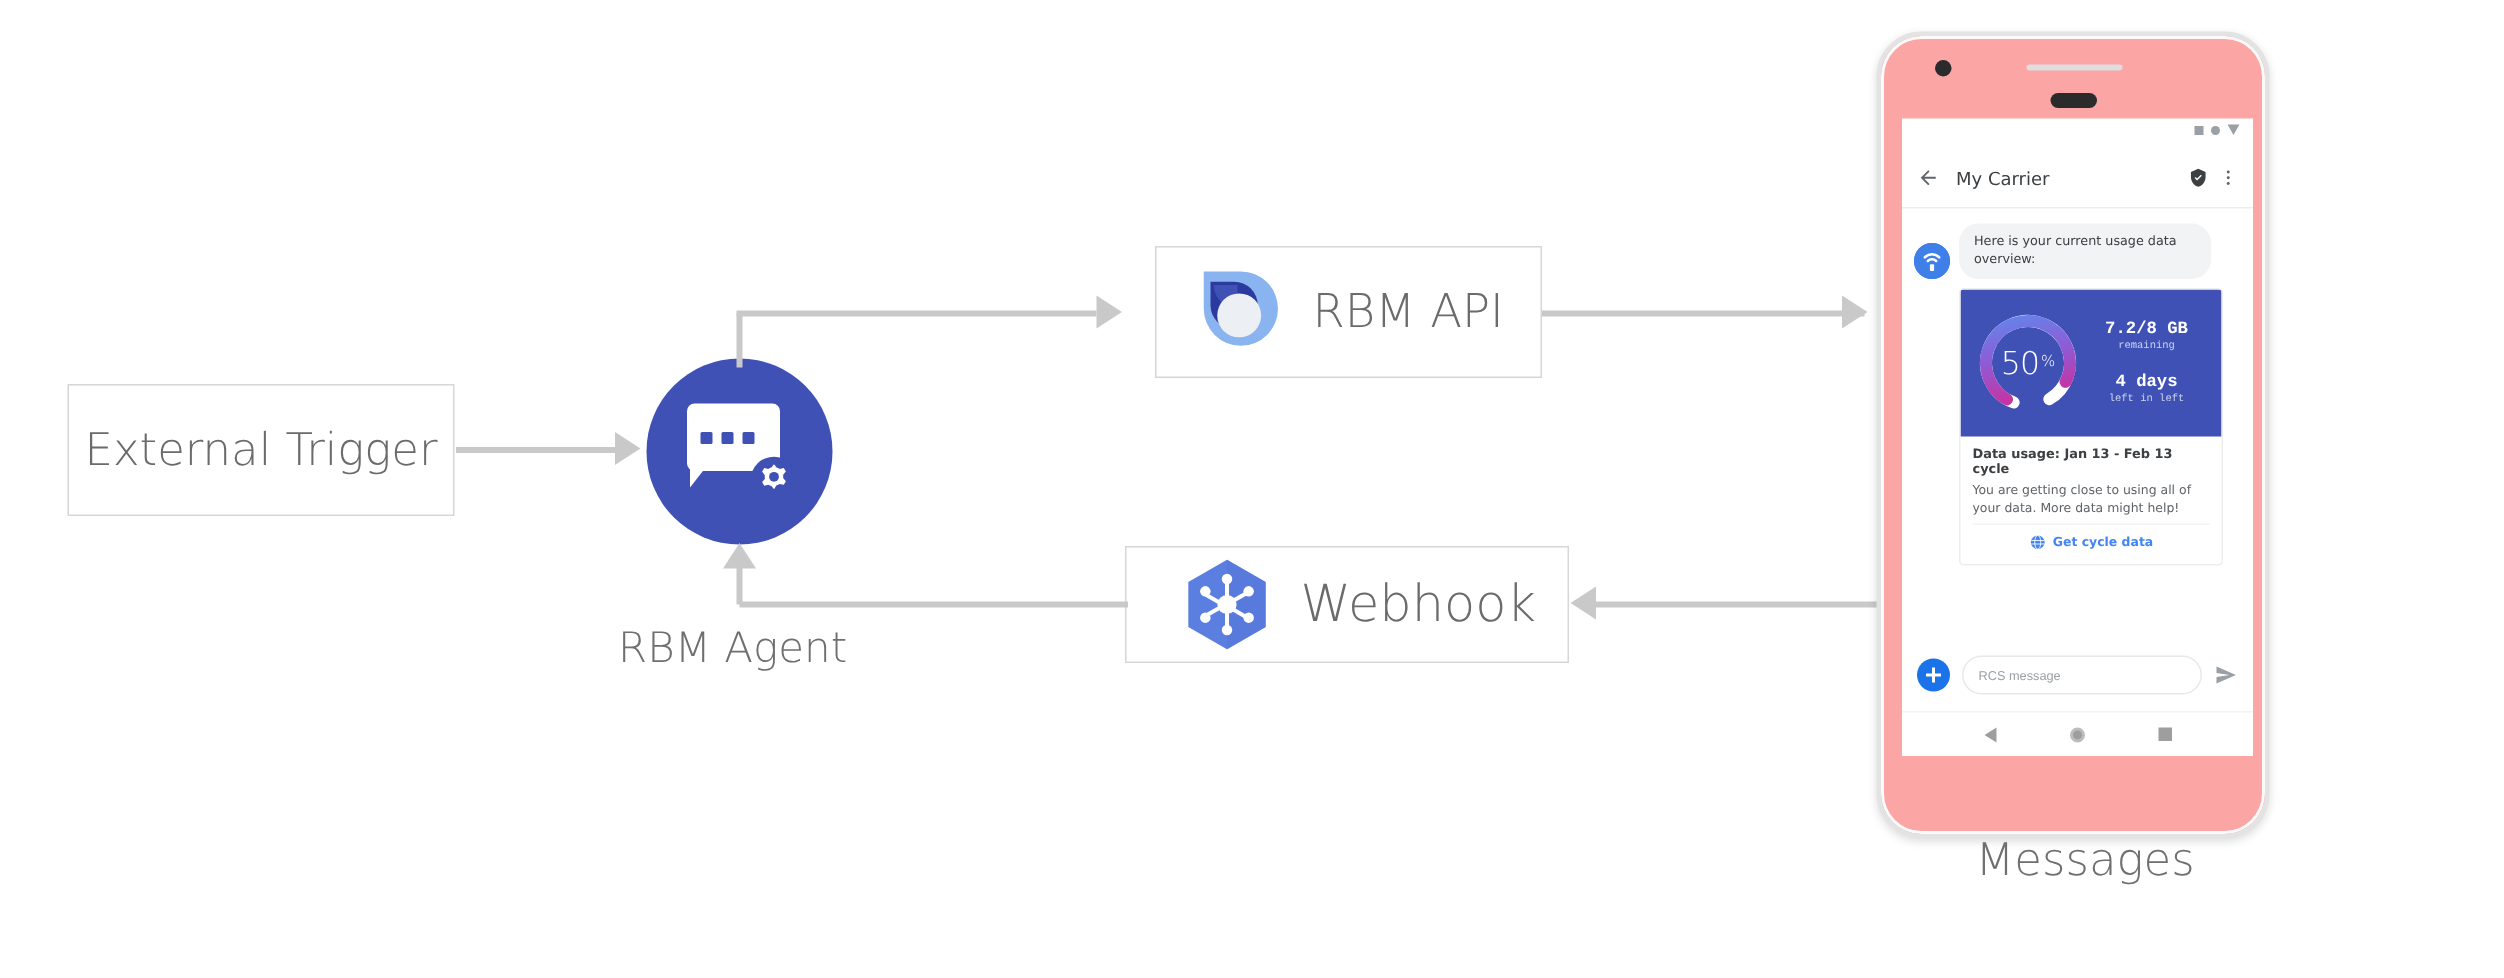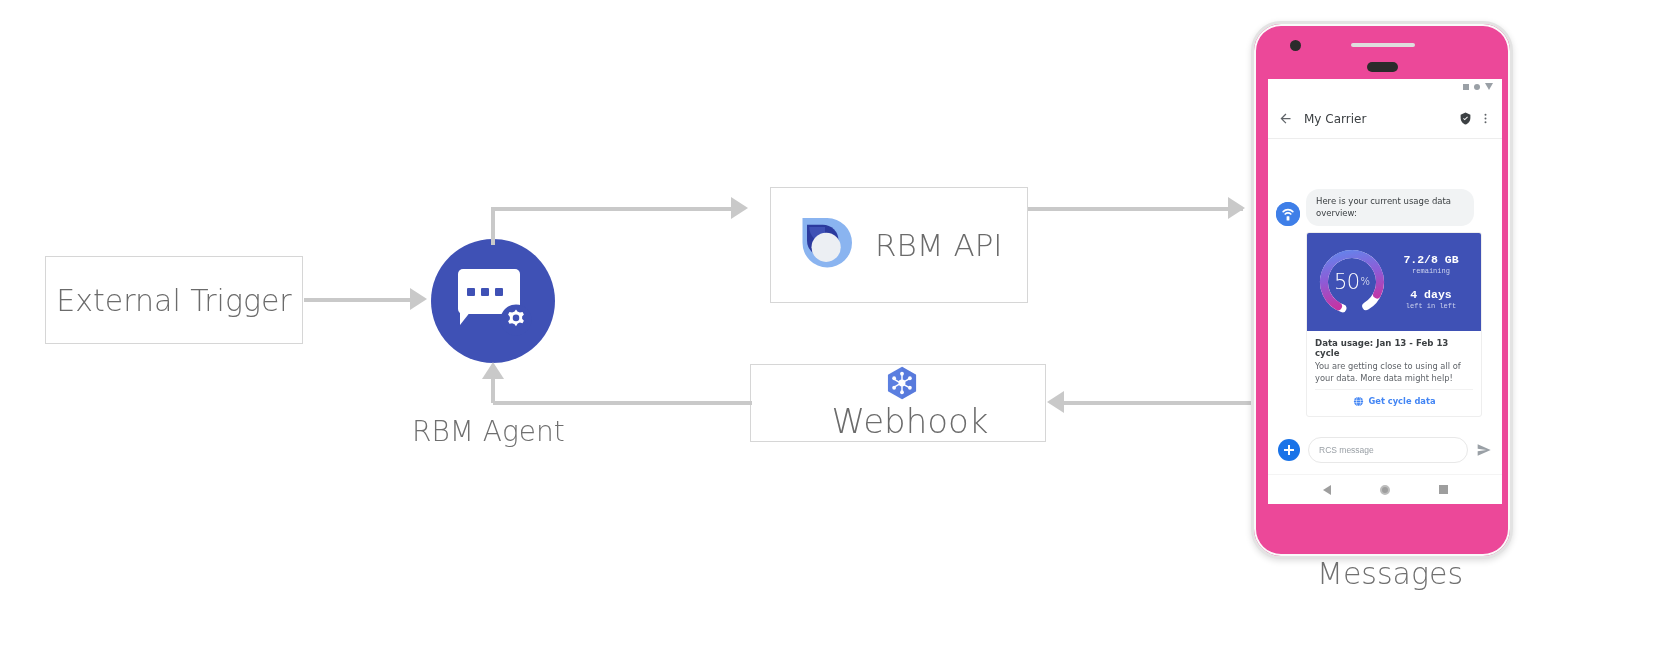--- a/index.html
+++ b/index.html
@@ -86,21 +86,21 @@
     display: block; width: 8px; height: 8px;
     background: #3f51b5; border-radius: 1px;
   }
   #agent-gear { position: absolute; left: 68px; top: 64px; }
 
   
   #phone {
     position: absolute;
     left: 1251px; top: 21px;
     width: 262px; height: 538px;
-    background: #ec4899;
+    background: #fca5a5;
     border: 3px solid #e3e3e3;
     border-radius: 30px;
     box-shadow: 0 2px 6px rgba(0,0,0,0.13), inset 0 0 0 2px #fafafa;
   }
   #phone-cam {
     position: absolute; left: 36px; top: 16px;
     width: 11px; height: 11px; border-radius: 50%;
     background: #2b2b2b;
   }
   #phone-speaker-bar {
@@ -136,21 +136,21 @@
     font-size: 12px;
     color: #3c4043;
     font-family: "DejaVu Sans", sans-serif;
   }
   #chat-area {
     position: absolute; left: 0; top: 61px;
     width: 100%; height: 305px;
     background: #ffffff;
     padding: 9px 8px 0 8px;
   }
-  .msg-row { display: flex; align-items: flex-end; gap: 6px; margin-top: 40px; }
+  .msg-row { display: flex; align-items: flex-end; gap: 6px; }
   #avatar {
     width: 24px; height: 24px; border-radius: 50%;
     background: #3f7fe8;
     flex: 0 0 24px;
     position: relative;
   }
   #bubble-text {
     background: #f1f3f4;
     border-radius: 13px;
     padding: 6px 10px;
@@ -293,34 +293,34 @@
       <circle cx="12" cy="10.5" r="2.3" fill="#3f51b5"></circle>
     </svg>
   </div>
 
   <span class="caption" style="left:412px; top:415px; font-size:28px;">RBM Agent</span>
 
   <div class="conn v" style="left:491px; top:209px; height:36px;"></div>
   <div class="conn h" style="left:491px; top:207px; width:240px;"></div>
   <div class="arrow-head arrow-right" style="left:731px; top:197px;"></div>
 
-  <div class="node-box" id="rbm-api-box" style="left:770px; top:164px; width:258px; height:116px; padding-left:18px;margin-top:23px;">
+  <div class="node-box" id="rbm-api-box" style="left:770px; top:164px; width:258px; height:88px; padding-left:18px;">
     <svg width="72" height="72" viewBox="0 0 64 64">
       <path d="M8 8h26a22 22 0 110 44 22 22 0 01-22-22V8z" fill="#8ab4f0"></path>
       <path d="M16 14h14a14 14 0 11-14 14V14z" fill="#2b3a9e"></path>
       <path d="M18 16h14v14a14 14 0 01-14-14z" fill="#3f51b5"></path>
       <circle cx="33" cy="34" r="13" fill="#eceff3"></circle>
     </svg>
     <span class="node-label-thin" style="font-size:31px; margin-left:14px;">RBM API</span>
   </div>
 
   <div class="conn h" style="left:1028px; top:207px; width:215px;"></div>
   <div class="arrow-head arrow-right" style="left:1228px; top:197px;"></div>
 
-  <div class="node-box" id="webhook-box" style="left:750px; top:364px; width:296px; height:78px; padding-left:8px;flex-direction:column;">
+  <div class="node-box" id="webhook-box" style="left:750px; top:364px; width:296px; height:78px; padding-left:34px;">
     <svg width="66" height="66" viewBox="0 0 64 64">
       <path d="M32 3l25 14.5v29L32 61 7 46.5v-29L32 3z" fill="#5b7fe0"></path>
       <path d="M32 3l25 14.5v29L32 61V3z" fill="#5577d8" opacity="0.55"></path>
       <g fill="#ffffff">
         <circle cx="32" cy="32" r="6.2"></circle>
         <circle cx="32" cy="15.5" r="3.4"></circle>
         <circle cx="32" cy="48.5" r="3.4"></circle>
         <circle cx="18" cy="23.5" r="3.4"></circle>
         <circle cx="46" cy="23.5" r="3.4"></circle>
         <circle cx="18" cy="40.5" r="3.4"></circle>

